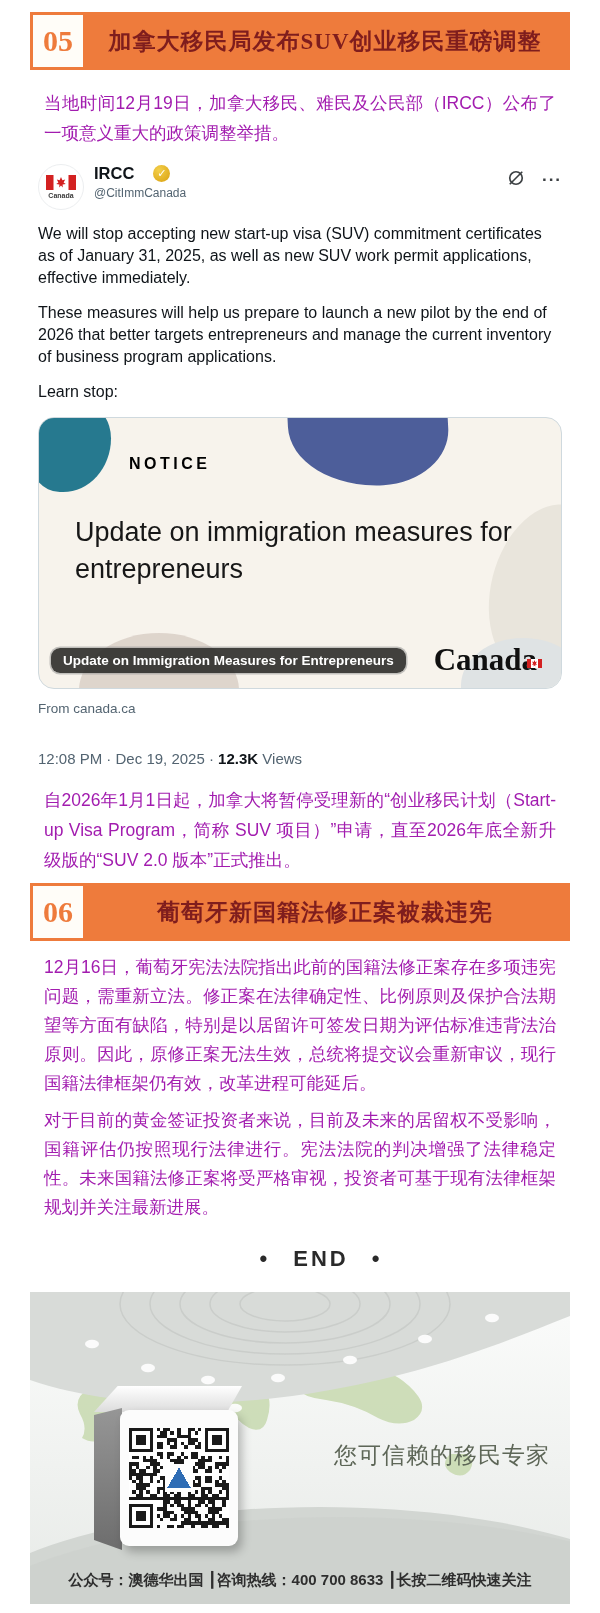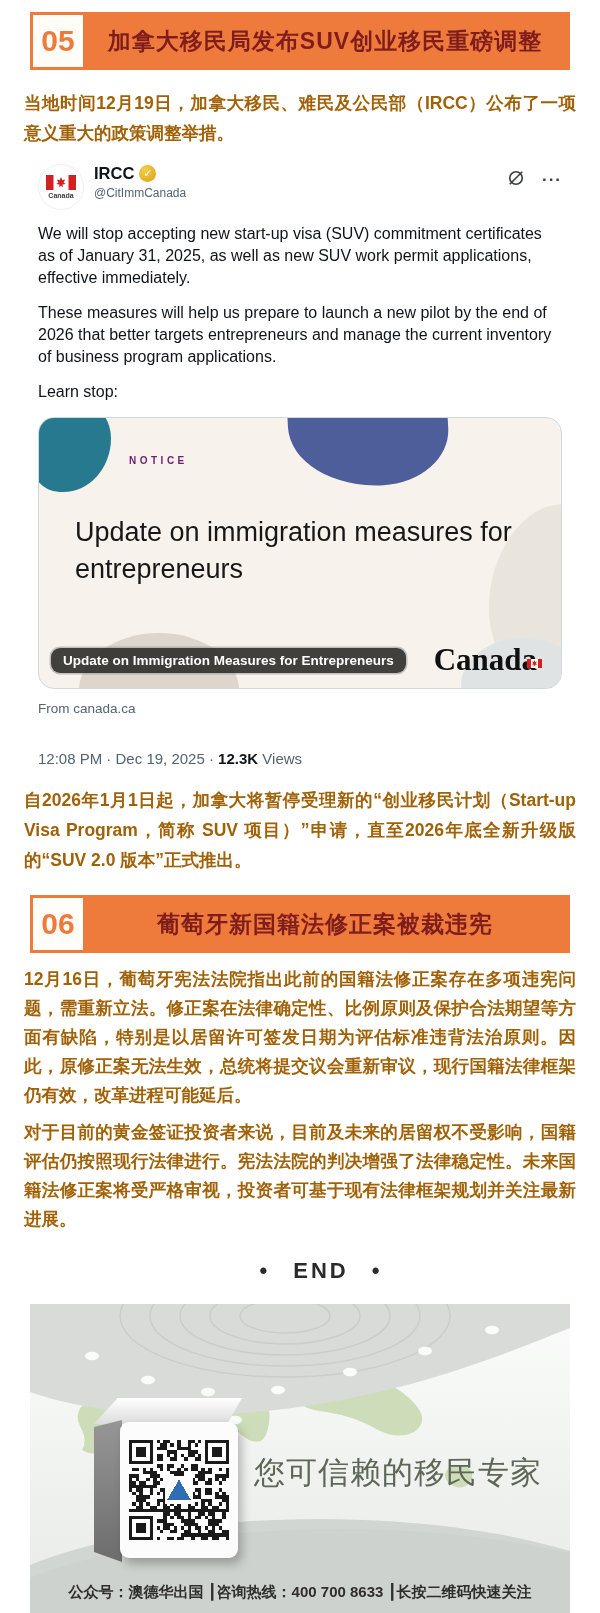--- a/index.html
+++ b/index.html
@@ -7,51 +7,51 @@
   body {
     width: 600px; height: 1613px; margin: 0; overflow: hidden;
     background: #ffffff;
     font-family: "Liberation Sans", "DejaVu Sans", sans-serif;
     position: relative;
   }
 
   
   .banner {
     margin: 12px 30px 0; height: 58px; background: #ee7b3c;
-    display: flex; align-items: stretch; padding: 3px;
+    display: flex; align-items: stretch; padding: 3px; font-family: Liberation Serif, serif;
   }
   .banner-num {
     width: 50px; background: #fffdf8; color: #ee7b3c;
     font-size: 30px; font-weight: 700;
     display: flex; align-items: center; justify-content: center;
   }
   .banner-title {
     flex: 1; display: flex; align-items: center; justify-content: center;
     font-size: 23px; font-weight: 700; color: #7f1d1d; letter-spacing: 1px;
   }
-  .banner.second { margin-top: 20px; }
+  .banner.second { margin-top: 8px; }
 
   
   .cn-para {
-    margin: 18px 24px 0; font-size: 17.5px; line-height: 30px;
-    color: #a16207; text-align: justify; font-weight: 700;
+    margin: 18px 44px 0; font-size: 17.5px; line-height: 30px;
+    color: #a21caf; text-align: justify; font-weight: 400;
   }
   .cn-para.tight { line-height: 29px; margin-top: 12px; }
 
   
   .tweet { margin: 16px 38px 0; }
   .tw-header { display: flex; align-items: flex-start; }
   .tw-avatar {
     width: 46px; height: 46px; border-radius: 50%; background: #fff;
     border: 1px solid #eceef0; display: flex; flex-direction: column;
     align-items: center; justify-content: center; gap: 2px; overflow: hidden;
   }
   .tw-avatar-word { font-size: 7px; color: #3a3a3a; font-weight: 700; line-height: 7px; }
   .tw-names { margin-left: 10px; flex: 1; }
-  .tw-name-row { display: flex; align-items: center; gap: 5px; }
+  .tw-name-row { display: flex; align-items: center; gap: 19px; }
   .tw-name { font-size: 16.5px; font-weight: 700; color: #0f1419; }
   .badge {
     width: 17px; height: 17px; border-radius: 50%;
     background: radial-gradient(circle at 35% 30%, #f3cf4a, #d9a010);
     color: #fff; font-size: 11px; font-weight: 700;
     display: flex; align-items: center; justify-content: center;
   }
   .tw-handle { font-size: 12px; color: #536471; margin-top: 3px; }
   .tw-actions { display: flex; align-items: center; gap: 16px; padding-top: 4px; }
   .more-dots { font-size: 17px; font-weight: 700; color: #3c4043; letter-spacing: 1px; line-height: 10px; }
@@ -78,22 +78,22 @@
   }
   .blob.taupe {
     left: 40px; bottom: -60px; width: 160px; height: 115px; background: #d9cfc7;
     border-radius: 50%; opacity: .85;
   }
   .blob.mist {
     right: -25px; bottom: -45px; width: 125px; height: 95px; background: #dfe3e4;
     border-radius: 50%;
   }
   .card-notice {
-    position: absolute; left: 90px; top: 37px; font-size: 10px;
-    letter-spacing: 3.5px; color: #701a75; font-weight: 600; text-align: center;
+    position: absolute; left: 90px; top: 37px; font-size: 16px;
+    letter-spacing: 3.5px; color: #000000; font-weight: 600; text-align: center;
   }
   .card-title {
     position: absolute; left: 36px; top: 96px; width: 440px;
     font-size: 27px; line-height: 37px; color: #171717; font-weight: 500;
   }
   .card-pill {
     position: absolute; left: 12px; bottom: 15px;
     background: rgba(44,44,42,.9); box-shadow: 0 0 0 1.5px rgba(150,150,150,.55);
     color: #fff; font-size: 13.5px; font-weight: 700;
     padding: 5px 12px; border-radius: 9px; white-space: nowrap;
@@ -119,22 +119,22 @@
   .promo {
     position: relative; margin: 20px 30px 0; height: 312px; overflow: hidden;
     background: linear-gradient(180deg, #fbfcfb 0%, #f0f2f0 55%, #e7eae7 100%);
   }
   .promo svg.bg { position: absolute; inset: 0; }
   .promo-brand {
     position: absolute; right: 20px; top: 86px; z-index: 2;
     font-size: 50px; font-weight: 600; color: #5d6657; letter-spacing: 2px;
   }
   .promo-slogan {
-    position: absolute; right: 28px; top: 148px; z-index: 2;
-    font-size: 31px; font-weight: 500; color: #5d6657; letter-spacing: 1px;
+    position: absolute; right: 20px; top: 148px; z-index: 2;
+    font-size: 23px; font-weight: 500; color: #5d6657; letter-spacing: 1px;
   }
   .promo-caption {
     position: absolute; left: 0; right: 0; bottom: 14px; z-index: 3;
     text-align: center; font-size: 15px; font-weight: 600; color: #2e2e2e;
   }
   .cube { position: absolute; z-index: 2; left: 60px; top: 94px; width: 160px; height: 170px; }
   .cube-top {
     position: absolute; left: 4px; top: 0; width: 148px; height: 26px;
     background: linear-gradient(#ffffff, #dcdcdc);
     clip-path: polygon(16% 0, 100% 0, 90% 100%, 0 100%);

